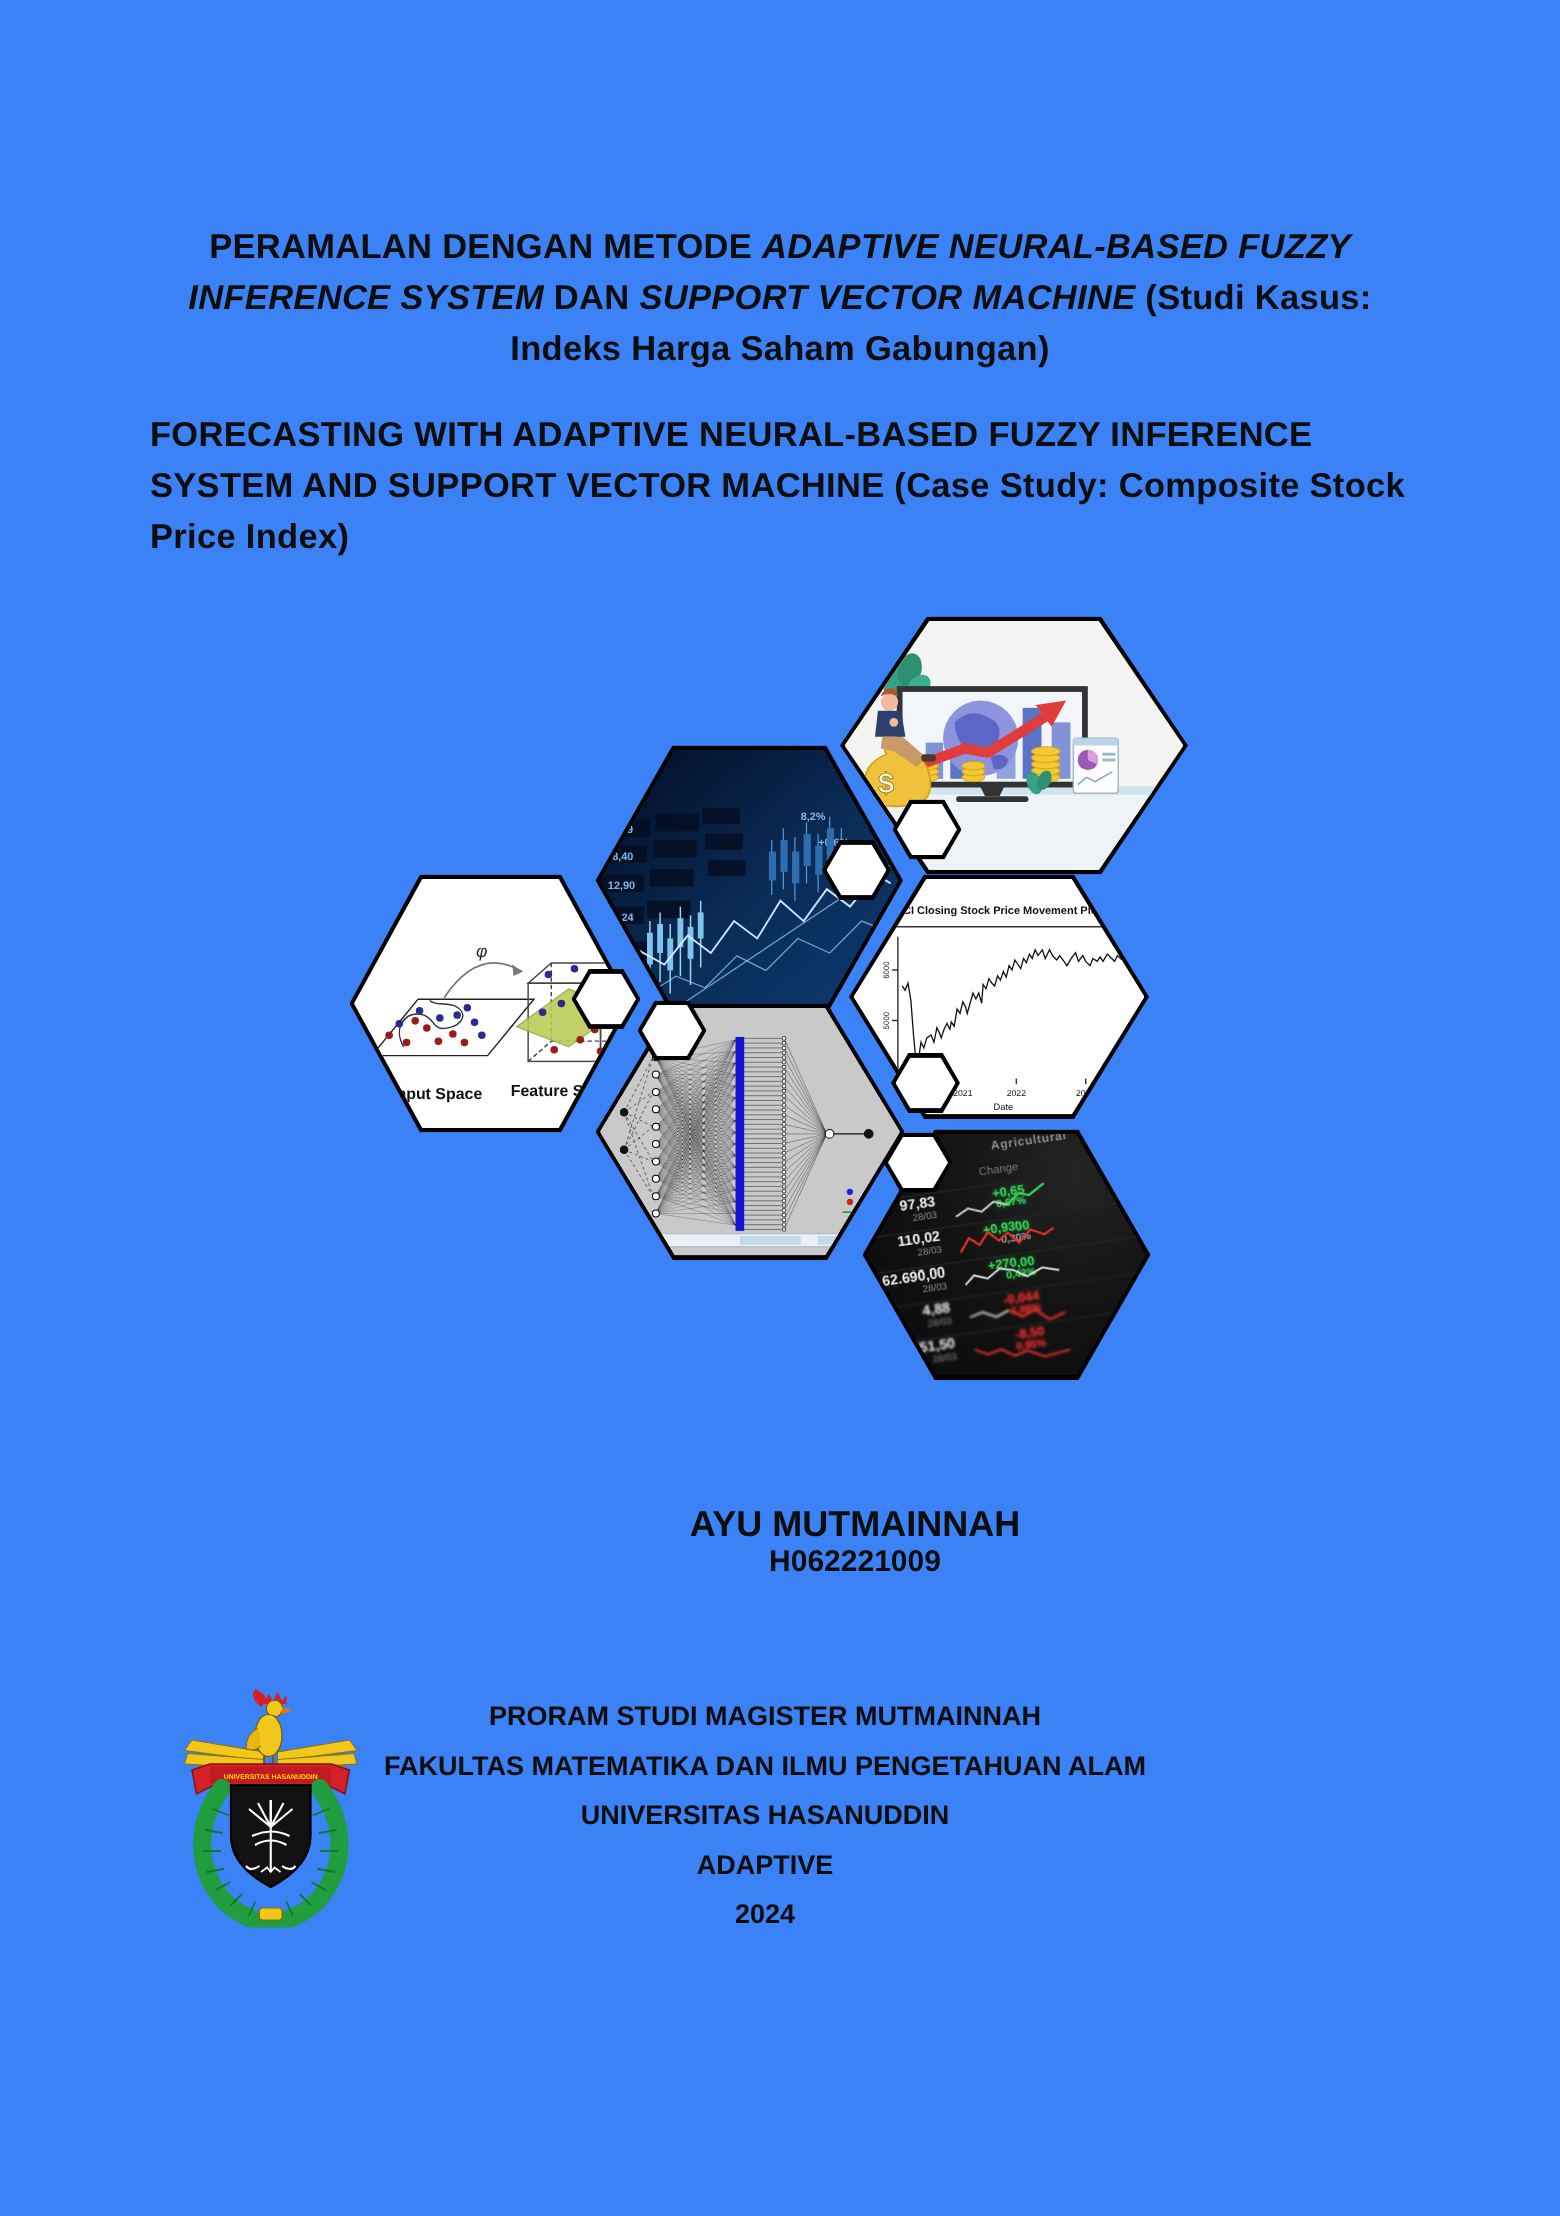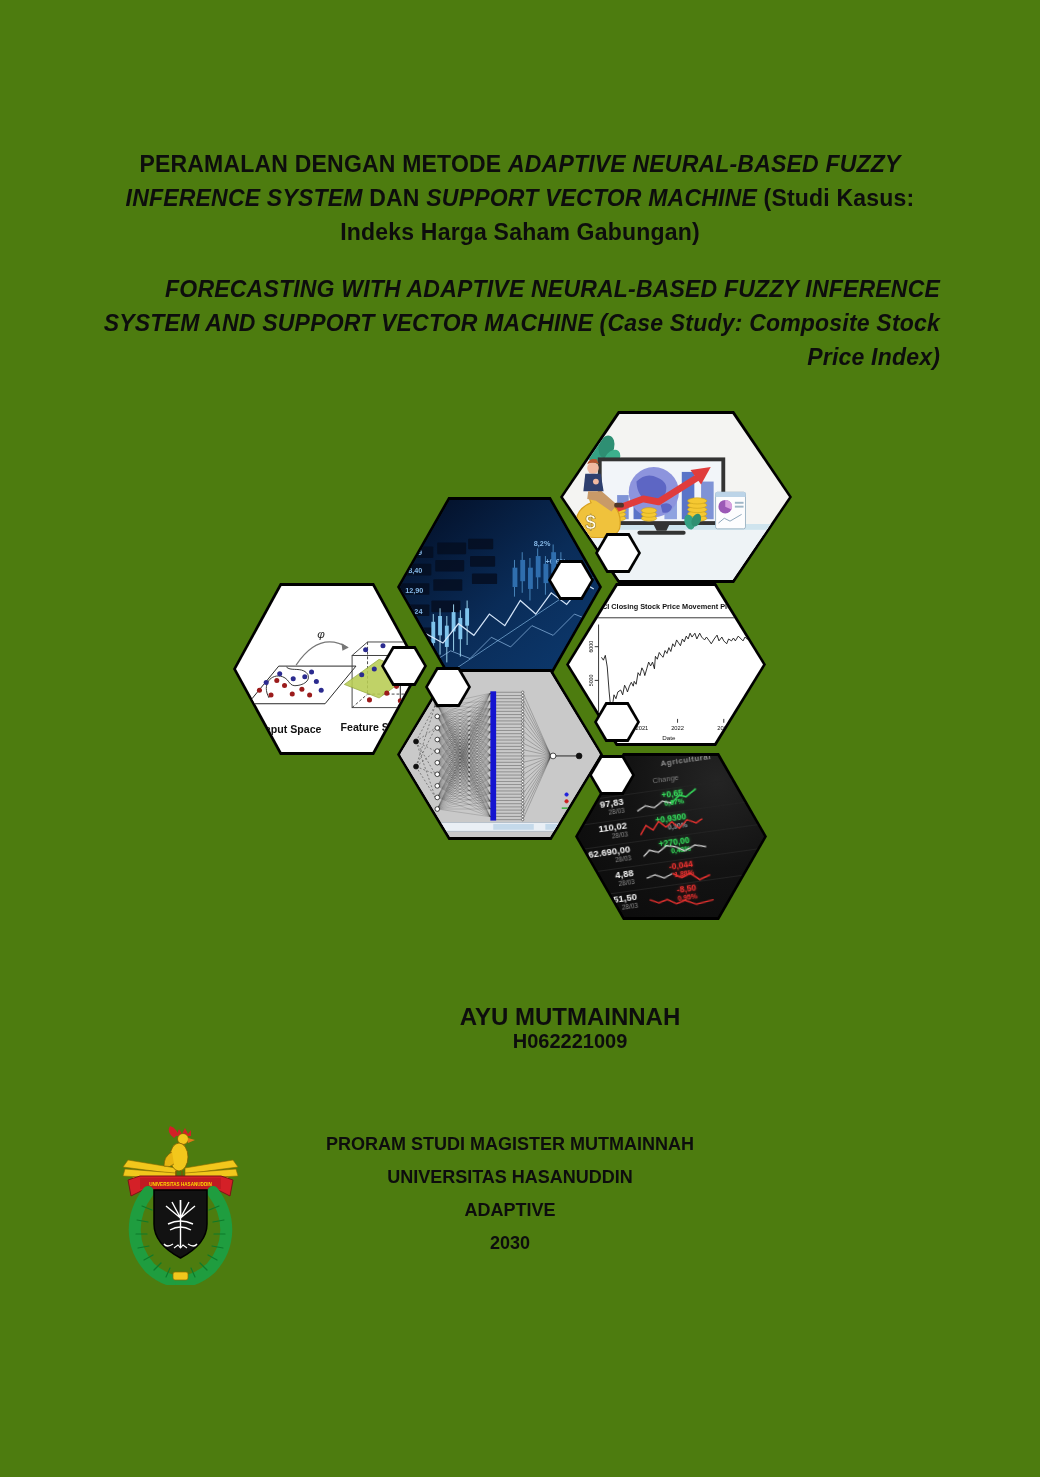--- a/index.html
+++ b/index.html
@@ -1,25 +1,25 @@
 <!DOCTYPE html>
 <html><head>
 <meta charset="utf-8">
 <style>
   html,body{margin:0;padding:0;background:#ffffff;}
-  .page{position:relative;width:1040px;height:1477px;background:#4d7c0f;overflow:hidden;
+  .page{position:relative;width:1040px;height:1477px;background:#3b82f6;overflow:hidden;
         font-family:"Liberation Sans","DejaVu Sans",sans-serif;color:#0d0d0d;}
   
   .title-block{position:absolute;top:124px;left:50%;transform:translateX(-50%);
                width:840px;text-align:center;font-size:23px;font-weight:bold;
                line-height:34px;letter-spacing:0.2px;}
   .title-block .it{font-style:italic;}
   .subtitle-block{position:absolute;top:249px;left:50%;transform:translateX(-50%);
-               width:840px;text-align:right;font-size:23px;font-weight:bold;
-               font-style:italic;line-height:34px;letter-spacing:0.2px;}
+               width:840px;text-align:left;font-size:23px;font-weight:bold;
+               line-height:34px;letter-spacing:0.2px;}
   .author-block{position:absolute;top:1005px;left:570px;transform:translateX(-50%);
                text-align:center;font-weight:bold;}
   .author-name{font-size:24px;line-height:24px;}
   .author-id{font-size:20px;line-height:24px;}
   .institution-block{position:absolute;top:1128px;left:0;width:1020px;text-align:center;
                font-weight:bold;font-size:18px;line-height:33px;}
   
   .collage{position:absolute;left:0;top:0;width:1040px;height:1477px;pointer-events:none;}
   .hex,.hex-sm{position:absolute;clip-path:polygon(25% 0%,75% 0%,100% 50%,75% 100%,25% 100%,0% 50%);background:#000;}
   .hex-inner{position:absolute;inset:3px;clip-path:polygon(25% 0%,75% 0%,100% 50%,75% 100%,25% 100%,0% 50%);
@@ -804,18 +804,19 @@
         </g>
       </g>
       <g>
         <rect x="55" y="148" width="15" height="8" rx="2" fill="#f2c71c" stroke="#8a6a00" stroke-width="0.7"></rect>
       </g>
     </svg>
   </div>
 
   <div class="institution-block">
     <div>PRORAM STUDI MAGISTER MUTMAINNAH</div>
+    <div>FAKULTAS MATEMATIKA DAN ILMU PENGETAHUAN ALAM</div>
     <div>UNIVERSITAS HASANUDDIN</div>
     <div>ADAPTIVE</div>
-    <div>2030</div>
+    <div>2024</div>
   </div>
 
 </div>
 
 </body></html>

